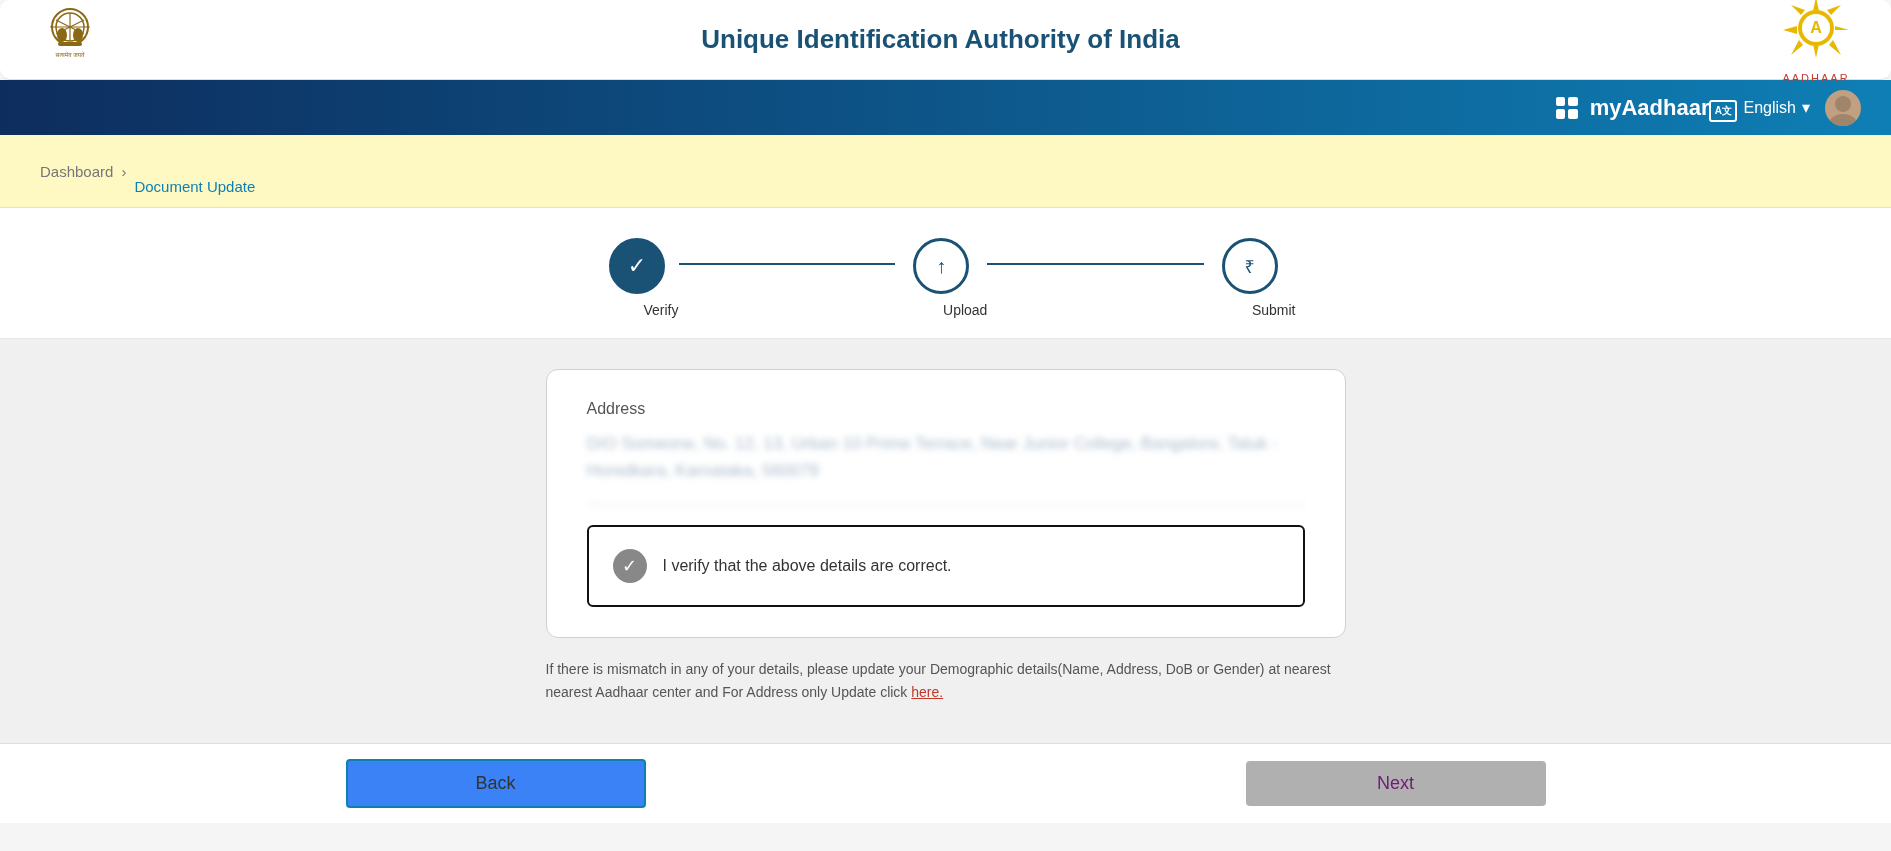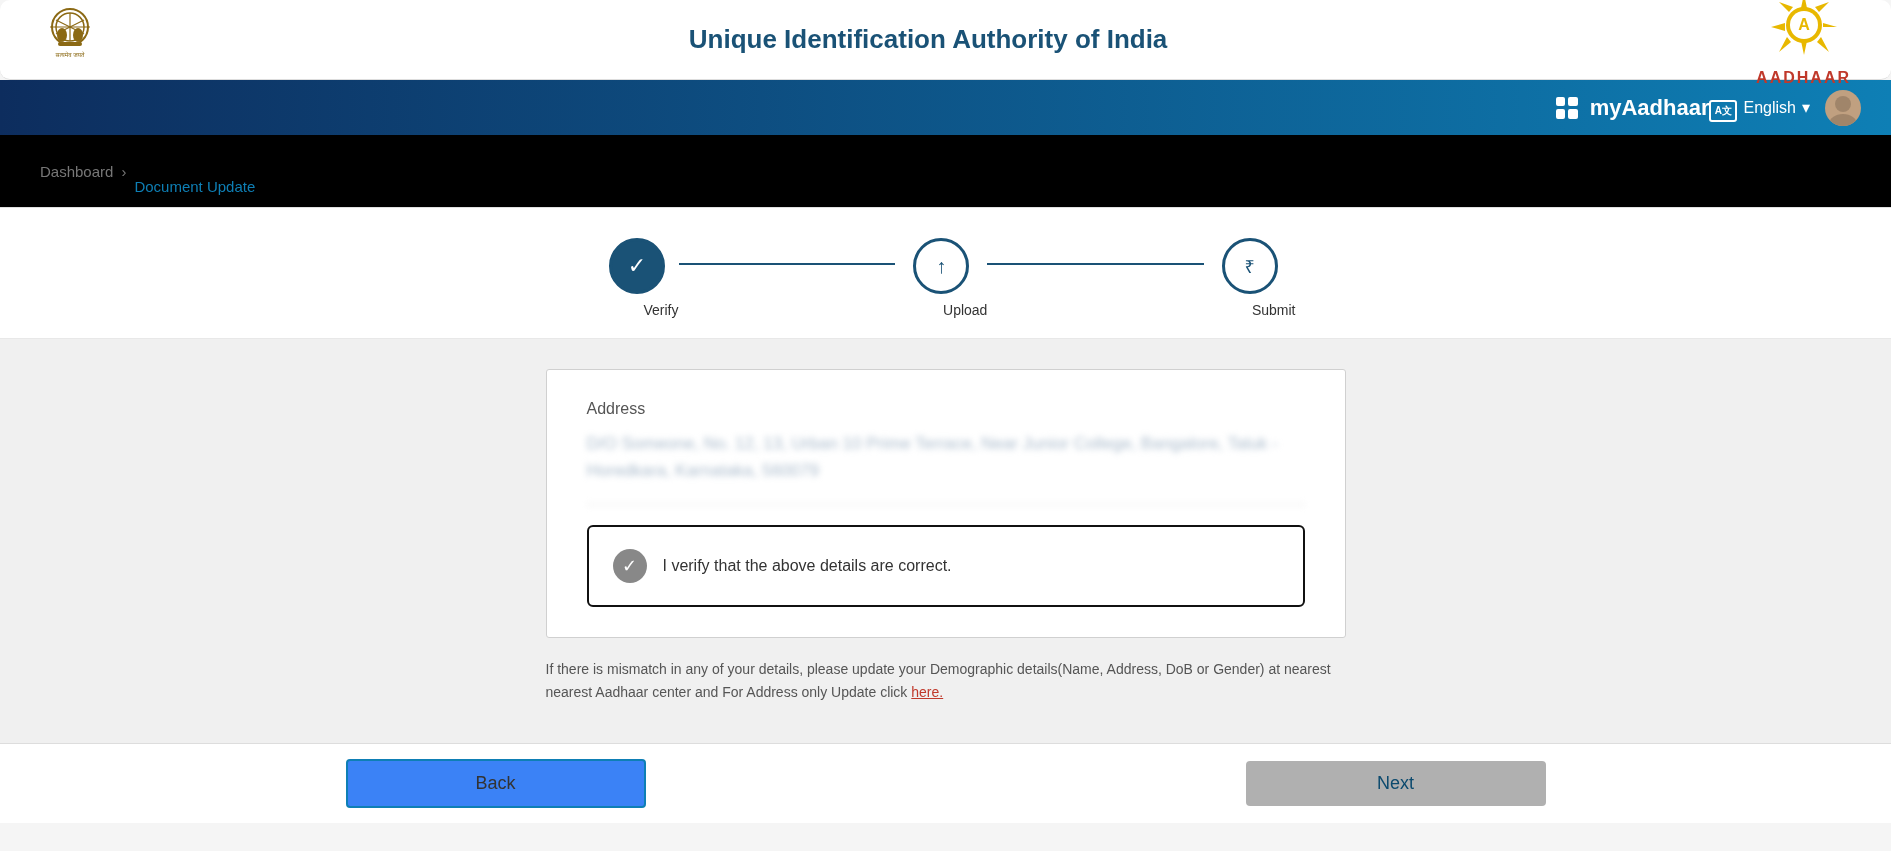--- a/index.html
+++ b/index.html
@@ -32,21 +32,21 @@
     .nav-grid-icon { display: grid; grid-template-columns: 1fr 1fr; gap: 3px; width: 22px; height: 22px; }
     .nav-grid-icon span { background: #fff; display: block; border-radius: 2px; }
     .nav-right { display: flex; align-items: center; gap: 15px; }
     .lang-selector { display: flex; align-items: center; gap: 6px; color: #fff; font-size: 16px; cursor: pointer; }
     .lang-icon { width: 28px; height: 22px; border: 2px solid #fff; border-radius: 3px; display: flex; align-items: center; justify-content: center; font-size: 10px; color: #fff; font-weight: bold; margin-top: 6px; }
     .avatar-circle { width: 36px; height: 36px; border-radius: 50%; background: #c0a080; overflow: hidden; display: flex; align-items: center; justify-content: center; }
 
     
     .breadcrumb {
       padding: 12px 40px;
-      background: #000000;
+      background: #fef9c3;
       border-bottom: 1px solid #e0e0e0;
       display: flex;
       align-items: center;
       gap: 8px;
       font-size: 15px;
     }
     .breadcrumb-dashboard { color: #777; }
     .breadcrumb-arrow { color: #777; }
     .breadcrumb-current { color: #0e7fb5; font-weight: 500; margin-top: 31px; }
 
@@ -79,21 +79,21 @@
       min-height: 400px;
       display: flex;
       flex-direction: column;
       align-items: center;
     }
 
     
     .card {
       background: #fff;
       border: 1px solid #d0d0d0;
-      border-radius: 3px;
+      border-radius: 12px;
       width: 800px;
       padding: 30px 40px;
       margin-bottom: 20px;
     }
     .address-label { font-size: 16px; color: #555; margin-bottom: 12px; }
     .address-text {
       font-size: 17px;
       color: #aabbcc;
       line-height: 1.6;
       margin-bottom: 20px;
@@ -148,21 +148,21 @@
       font-size: 18px;
       padding: 12px 0;
       width: 300px;
       border-radius: 4px;
       cursor: pointer;
       text-align: center;
     }
     .btn-next {
       background: #b0b0b0;
       border: none;
-      color: #0c4a6e;
+      color: #701a75;
       font-size: 18px;
       padding: 12px 0;
       width: 300px;
       border-radius: 4px;
       cursor: not-allowed;
       text-align: center;
     }
 
     
     .aadhaar-brand {
@@ -205,21 +205,21 @@
         <polygon points="35,63 32,49 38,49" fill="#E8B800"></polygon>
         <polygon points="10,60 22,50 18,45" fill="#E8B800"></polygon>
         <polygon points="2,35 16,31 16,39" fill="#E8B800"></polygon>
         <polygon points="10,10 20,20 24,15" fill="#E8B800"></polygon>
       </g>
       <circle cx="35" cy="33" r="18" fill="#E8B800"></circle>
       <circle cx="35" cy="33" r="14" fill="#fff"></circle>
 
       <text x="35" y="38" text-anchor="middle" font-size="16" fill="#E8B800" font-weight="bold">A</text>
     </svg>
-    <span style="font-size:16px; color:#c0392b; font-weight:bold; letter-spacing:2px;margin-top:12px;">AADHAAR</span>
+    <span style="font-size:11px; color:#c0392b; font-weight:normal; letter-spacing:2px;margin-top:12px;">AADHAAR</span>
   </div>
 </div>
 
 <div class="nav-bar">
   <div class="nav-brand">
     <div class="nav-grid-icon">
       <span></span>
         <span></span>
         <span></span>
         <span></span>

